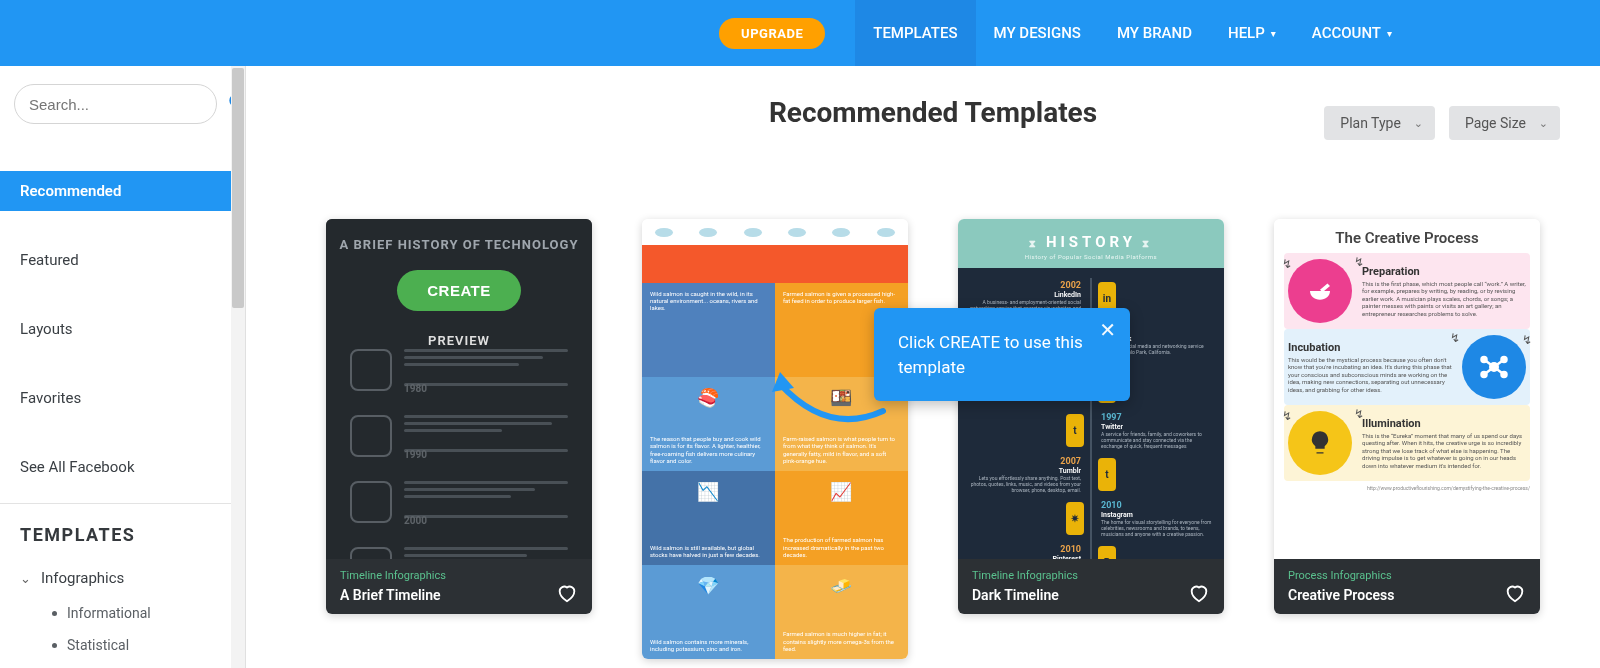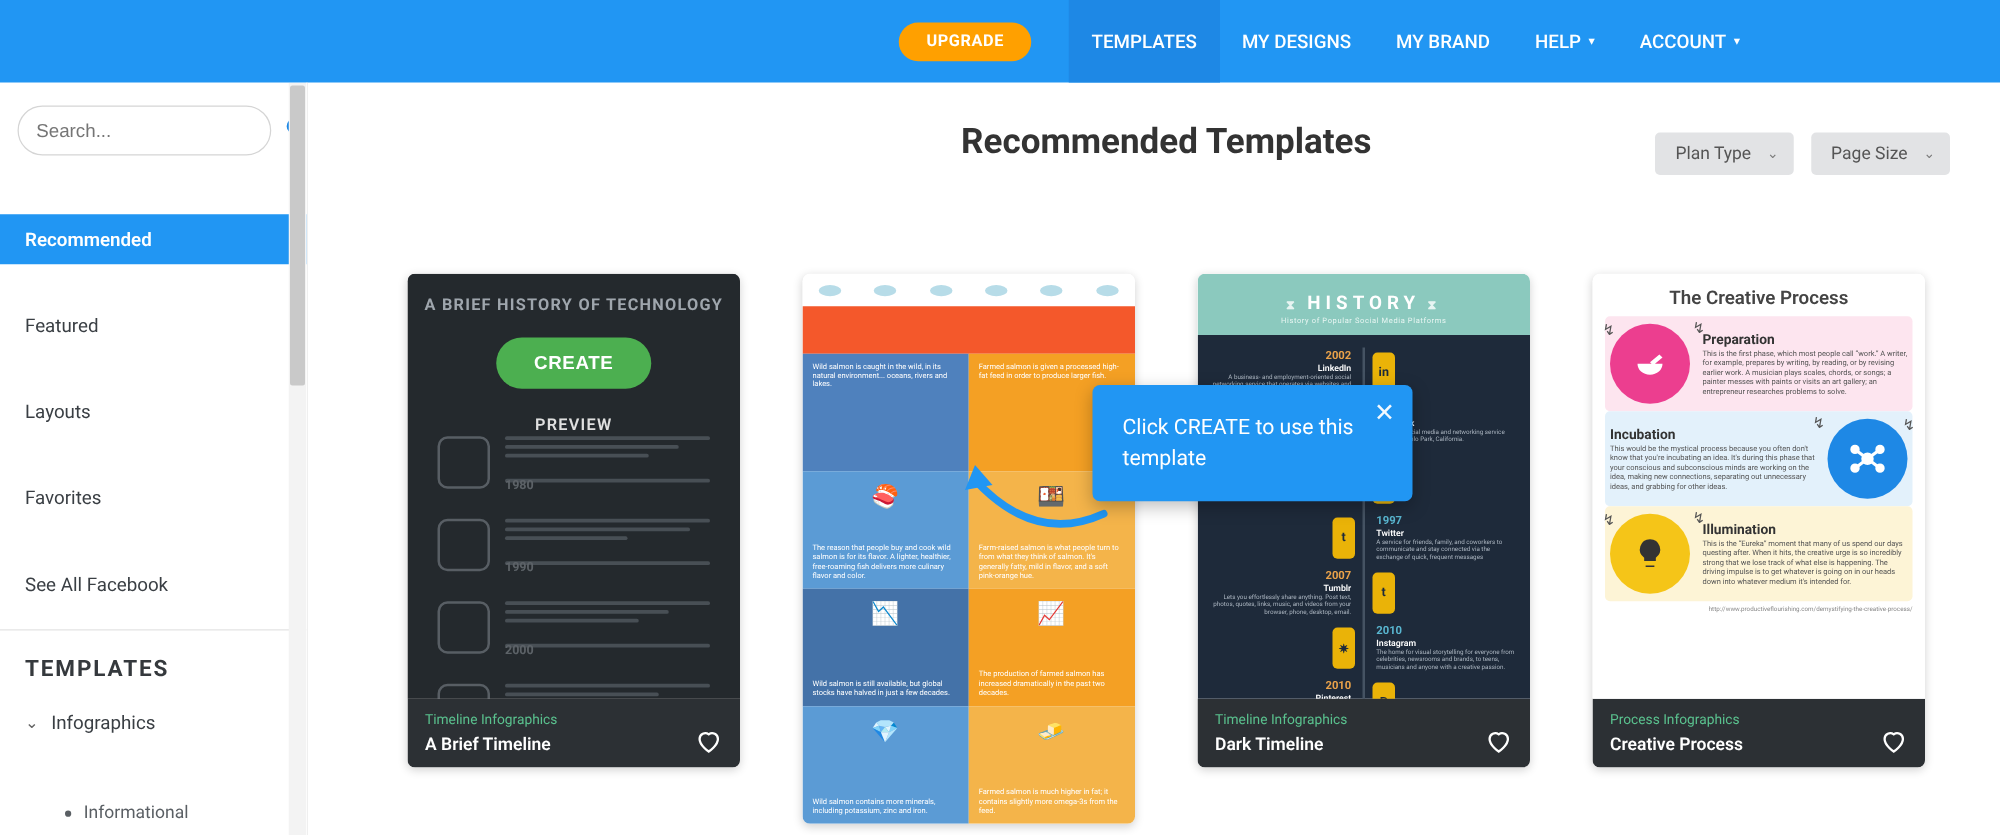--- a/index.html
+++ b/index.html
@@ -67,21 +67,21 @@
   }
   .sb-item.active {
     background:#2196F3; color:#fff; font-weight:600;
   }
   .sb-divider { border-top:1px solid #e3e3e3; margin:16px 0 10px; }
 
   .cat-parent {
     display:flex; align-items:center; gap:10px; padding:10px 20px; font-size:15px; color:#3a3f44; cursor:pointer;
   }
   .cat-child {
-    display:flex; align-items:center; gap:10px; padding:8px 20px 8px 52px; font-size:14px; color:#5a5f64; cursor:pointer;margin-top:37px;
+    display:flex; align-items:center; gap:10px; padding:8px 20px 8px 52px; font-size:14px; color:#5a5f64; cursor:pointer;
   }
   .bullet { width:5px; height:5px; background:#5a5f64; border-radius:50%; flex:0 0 auto; }
 
   
   .content {
     flex:1; padding:30px 40px 0 40px; overflow:hidden; position:relative;
   }
   .page-title { text-align:center; font-size:28px; font-weight:700; color:#333; }
   .filter-row { position:absolute; right:40px; top:40px; display:flex; gap:14px; }
   .filter-pill {

